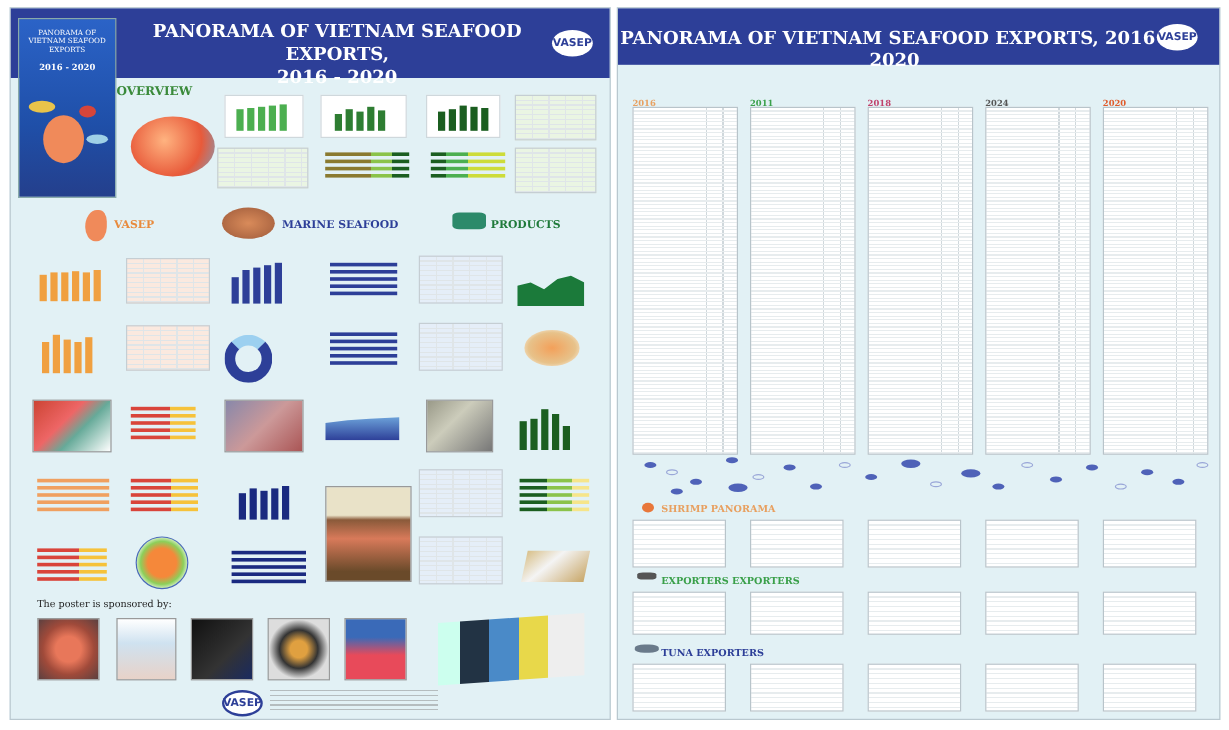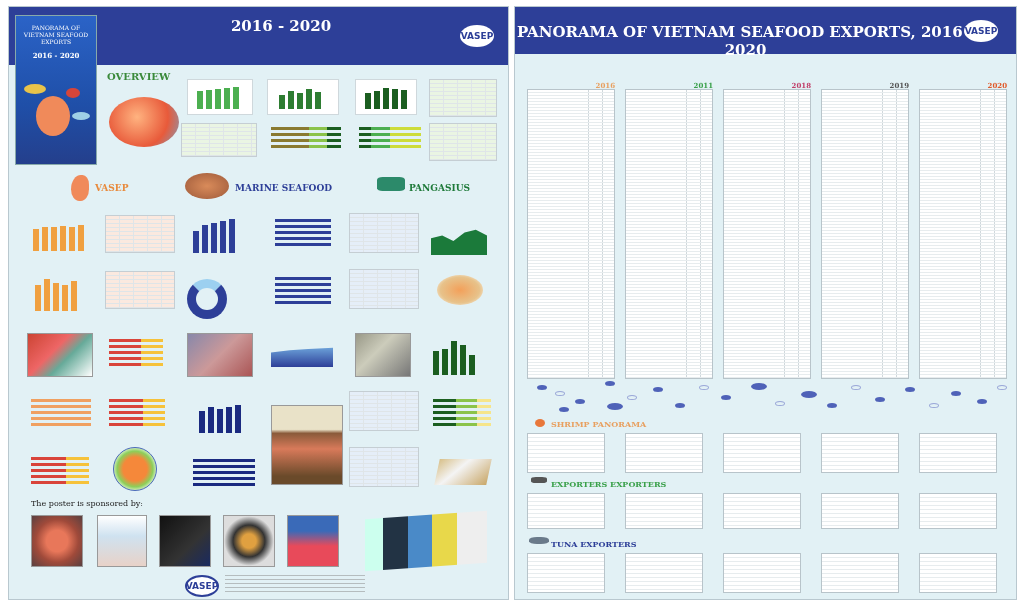--- a/index.html
+++ b/index.html
@@ -19,46 +19,47 @@
 .mini{position:absolute;background:#fff;border:1px solid #cfd8dc}
 .bars{position:absolute;display:flex;align-items:flex-end;gap:3px}
 .bars i{display:block;width:6px}
 .hbars{position:absolute;display:flex;flex-direction:column;gap:3px}
 .hbars i{display:block;height:3px}
 .tbl{position:absolute;background:#fff;border:1px solid #c5ced3;background-image:repeating-linear-gradient(180deg,transparent 0 3px,#dfe5e8 3px 4px),repeating-linear-gradient(90deg,transparent 0 13px,#dfe5e8 13px 14px)}
 .tbl.peach{background-color:#fbe9df}
 .tbl.blue{background-color:#e5eef8}
 .tbl.green{background-color:#eaf5e3}
 .photo{position:absolute;border:1px solid #999}
-.yr{position:absolute;font-family:"DejaVu Serif",serif;font-weight:bold;font-size:7px;text-align:right;width:88px}
+.yr{position:absolute;font-family:"DejaVu Serif",serif;font-weight:bold;font-size:7px;text-align:left;width:88px}
 .col{position:absolute;top:82px;width:88px;height:290px;background:#fff;border:1px solid #b8c4ca;background-image:repeating-linear-gradient(180deg,transparent 0 2px,#e7ecee 2px 3px),linear-gradient(90deg,transparent 0 60px,#d0d8dc 60px 61px,transparent 61px 74px,#d0d8dc 74px 75px,transparent 75px)}
 .etab{position:absolute;width:78px;height:40px;background:#fff;border:1px solid #b8c4ca;background-image:repeating-linear-gradient(180deg,transparent 0 3px,#e7ecee 3px 4px)}
 .fish{position:absolute;width:10px;height:5px;border-radius:50%;background:#4f62b8}
 .fish.o{background:none;border:1px solid #9aa7d8}
 .spons{position:absolute;top:508px;height:52px;border:1px solid #999}
 </style>
 </head>
 <body>
 
 <div id="left" class="panel">
   <div class="banner">
+    <div>PANORAMA OF VIETNAM SEAFOOD EXPORTS,</div>
     <div>2016 - 2020</div>
     <div class="logo" style="right:14px;top:18px">VASEP</div>
   </div>
 
   <div class="cover">
     <div class="t">PANORAMA OF VIETNAM SEAFOOD EXPORTS</div>
     <div class="y">2016 - 2020</div>
     <div class="blob" style="left:20px;top:80px;width:34px;height:40px;background:#f08a5a"></div>
     <div class="blob" style="left:8px;top:68px;width:22px;height:10px;background:#e9c34a"></div>
     <div class="blob" style="left:50px;top:72px;width:14px;height:10px;background:#d6453a"></div>
     <div class="blob" style="left:56px;top:96px;width:18px;height:8px;background:#9fd0e6"></div>
   </div>
 
-  <div class="sec" style="left:98px;top:64px;font-size:10px;color:#3a8a3a">OVERVIEW</div>
+  <div class="sec" style="left:88px;top:64px;font-size:10px;color:#3a8a3a">OVERVIEW</div>
   <div class="blob" style="left:100px;top:90px;width:70px;height:50px;background:radial-gradient(circle at 40% 40%,#ffb380,#e85a3a 60%,#7aa0c0)"></div>
 
   <div class="mini" style="left:178px;top:72px;width:66px;height:36px"></div>
   <div class="bars" style="left:188px;top:80px;height:22px">
       <i style="height:18px;background:#4caf50"></i>
       <i style="height:19px;background:#4caf50"></i>
       <i style="height:20px;background:#4caf50"></i>
       <i style="height:21px;background:#4caf50"></i>
       <i style="height:22px;background:#4caf50"></i>
     </div>
@@ -93,21 +94,21 @@
       <i style="background:linear-gradient(90deg,#1b5e20 20%,#4caf50 20% 50%,#cddc39 50%)"></i>
       <i style="background:linear-gradient(90deg,#1b5e20 20%,#4caf50 20% 50%,#cddc39 50%)"></i>
     </div>
   <div class="tbl green" style="left:420px;top:116px;width:68px;height:38px"></div>
 
   <div class="blob" style="left:62px;top:168px;width:18px;height:26px;background:#f08a5a;border-radius:60% 40% 50% 50%"></div>
   <div class="sec" style="left:86px;top:176px;font-size:9px;color:#e88a3c">VASEP</div>
   <div class="blob" style="left:176px;top:166px;width:44px;height:26px;background:radial-gradient(#d98b5a,#9e5a3a)"></div>
   <div class="sec" style="left:226px;top:176px;font-size:9px;color:#2d3f98">MARINE SEAFOOD</div>
   <div class="blob" style="left:368px;top:170px;width:28px;height:14px;background:#2c8a6a;border-radius:20%"></div>
-  <div class="sec" style="left:400px;top:176px;font-size:9px;color:#1f7a3a">PANGASIUS</div>
+  <div class="sec" style="left:400px;top:176px;font-size:9px;color:#1f7a3a">PRODUCTS</div>
 
   <div class="bars" style="left:24px;top:218px;height:26px">
       <i style="height:22px;background:#f0a040"></i>
       <i style="height:24px;background:#f0a040"></i>
       <i style="height:24px;background:#f0a040"></i>
       <i style="height:25px;background:#f0a040"></i>
       <i style="height:24px;background:#f0a040"></i>
       <i style="height:26px;background:#f0a040"></i>
     </div>
   <div class="tbl peach" style="left:96px;top:208px;width:70px;height:38px"></div>
@@ -229,21 +230,21 @@
 
 <div id="right" class="panel">
   <div class="banner">
     <span>PANORAMA OF VIETNAM SEAFOOD EXPORTS, 2016 - 2020</span>
     <div class="logo" style="right:18px;top:13px">VASEP</div>
   </div>
 
   <div class="yr" style="left:12px;top:74px;color:#e8a060">2016</div>
   <div class="yr" style="left:110px;top:74px;color:#3aa04a">2011</div>
   <div class="yr" style="left:208px;top:74px;color:#c0406a">2018</div>
-  <div class="yr" style="left:306px;top:74px;color:#555">2019</div>
+  <div class="yr" style="left:306px;top:74px;color:#555">2024</div>
   <div class="yr" style="left:404px;top:74px;color:#e05a2a">2020</div>
 
   <div class="col" style="left:12px"></div>
   <div class="col" style="left:110px"></div>
   <div class="col" style="left:208px"></div>
   <div class="col" style="left:306px"></div>
   <div class="col" style="left:404px"></div>
 
   <div>
     <div class="fish" style="left:22px;top:378px"></div>

